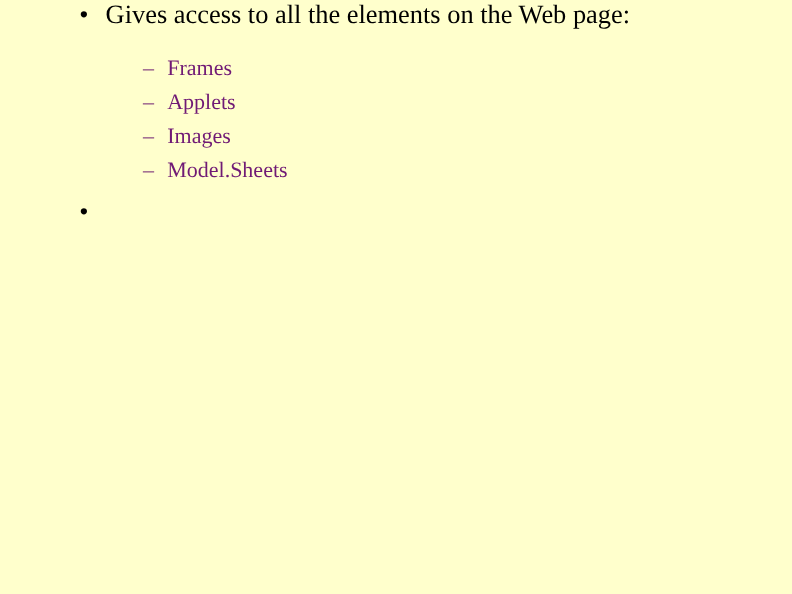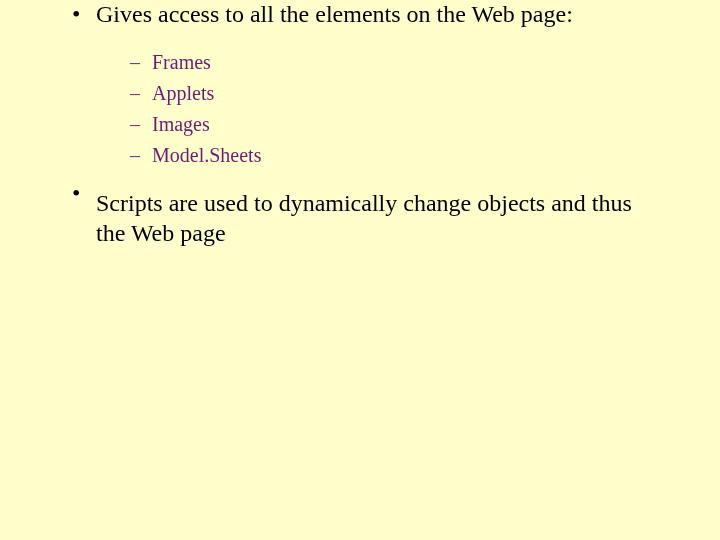--- a/index.html
+++ b/index.html
@@ -82,17 +82,16 @@
         <span>Gives access to all the elements on the Web page:</span>
         <ul class="level2">
           <li><span>Frames</span></li>
           <li><span>Applets</span></li>
           <li><span>Images</span></li>
           <li><span>Model.Sheets</span></li>
         </ul>
       </li>
       <li>
         <div class="b2-spacer"></div>
-        <span>Scripts are used to dynamically change objects and thus the Web page</span>
       </li>
     </ul>
   </div>
 </div>
 
 </body></html>

